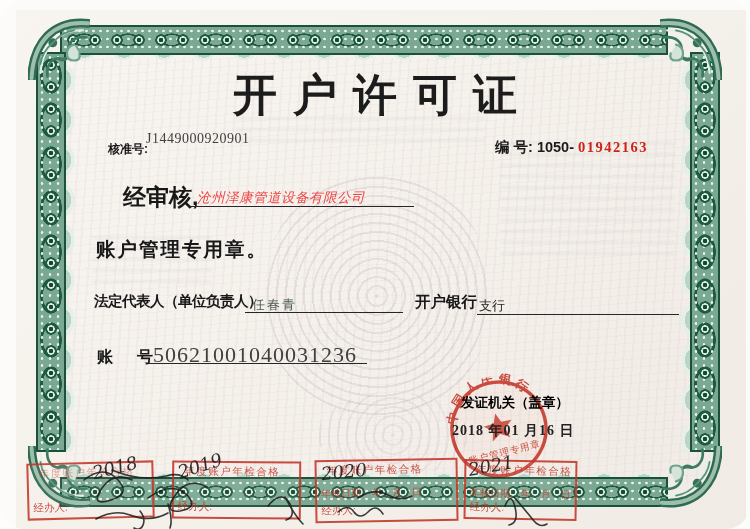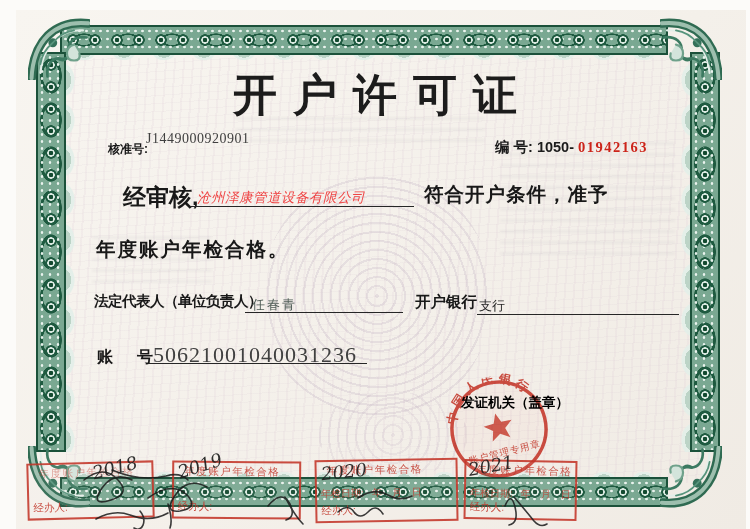--- a/index.html
+++ b/index.html
@@ -1,17 +1,17 @@
 <!DOCTYPE html>
 <html><head>
 <meta charset="utf-8">
 <style>
   html,body{margin:0;padding:0;}
   body{width:750px;height:529px;background:#fdfdfc;font-family:"Liberation Sans",sans-serif;}
-  .page{position:relative;width:750px;height:529px;overflow:hidden;background:#fcfbf9;}
+  .page{position:relative;width:750px;height:529px;overflow:hidden;background:#fcfbf9;border-radius:24px;}
   .paper{position:absolute;left:16px;top:10px;right:4px;bottom:0;
          background:linear-gradient(135deg,#f8f5f0 0%,#f4f0ea 55%,#f0ebe4 100%);}
   
   .underprint{position:absolute;left:66px;top:58px;right:48px;bottom:46px;z-index:1;
     background:
       repeating-linear-gradient(94deg,rgba(213,190,206,.14) 0 2px,rgba(255,255,255,0) 2px 9px),
       repeating-linear-gradient(-4deg,rgba(204,186,201,.10) 0 1px,rgba(255,255,255,0) 1px 8px);}
   .rosette{position:absolute;z-index:1;border-radius:50%;
     background:repeating-radial-gradient(circle at 50% 50%,rgba(186,168,188,.24) 0 2px,rgba(255,255,255,0) 2px 9px);
     filter:blur(.4px);}
@@ -173,36 +173,36 @@
   <div class="abs title">开户许可证</div>
 
   <span class="abs lbl approval-label">核准号:</span>
   <span class="abs ser approval-value">J1449000920901</span>
 
   <span class="abs serial"><span>编 号: 1050-</span> <span class="red">01942163</span></span>
 
   <span class="abs lbl body-prefix">经审核,</span>
   <span class="abs company">沧州泽康管道设备有限公司</span>
   <div class="uline ul-company"></div>
-  <span class="abs lbl body-suffix">符合开户条件，准予</span>
-  <span class="abs lbl body-line2">年度账户年检合格。</span>
+  <span class="abs lbl body-line2">账户管理专用章。</span>
 
   <span class="abs lbl rep-label">法定代表人（单位负责人）</span>
   <span class="abs rep-name">任春青</span>
   <div class="uline ul-rep"></div>
 
   <span class="abs lbl bank-label">开户银行</span>
   <span class="abs bank-l2">支行</span>
   <div class="uline ul-bank"></div>
 
   <span class="abs lbl acct-label">账　号</span>
   <span class="abs ser acct-value">50621001040031236</span>
   <div class="uline ul-acct"></div>
 
   <span class="abs issuer-label">发证机关（盖章）</span>
+  <span class="abs issue-date">2018 年01 月16 日</span>
 
   <svg class="seal" viewBox="0 0 106 106">
     <circle cx="53" cy="53" r="47" fill="rgba(214,62,46,0.03)" stroke="#d0392c" stroke-width="3.5"></circle>
     <path id="sealTopArc" d="M 14 60 A 41 41 0 1 1 92 60" fill="none"></path>
     <text font-size="12.5" fill="#cf3a2c" letter-spacing="4" font-weight="bold" font-family="Liberation Serif,serif">
       <textPath href="#sealTopArc" startOffset="14%">中国人民银行</textPath>
     </text>
     <path d="M53 37 L56.9 46.6 L67.4 47 L59.2 53.6 L62.1 63.7 L53 57.9 L43.9 63.7 L46.8 53.6 L38.6 47 L49.1 46.6 Z" fill="#cf3a2c" opacity=".92"></path>
     <text x="53" y="80" text-anchor="middle" font-size="9.5" fill="#cf3a2c" letter-spacing="1" font-family="Liberation Serif,serif">账户管理专用章</text>
   </svg>

